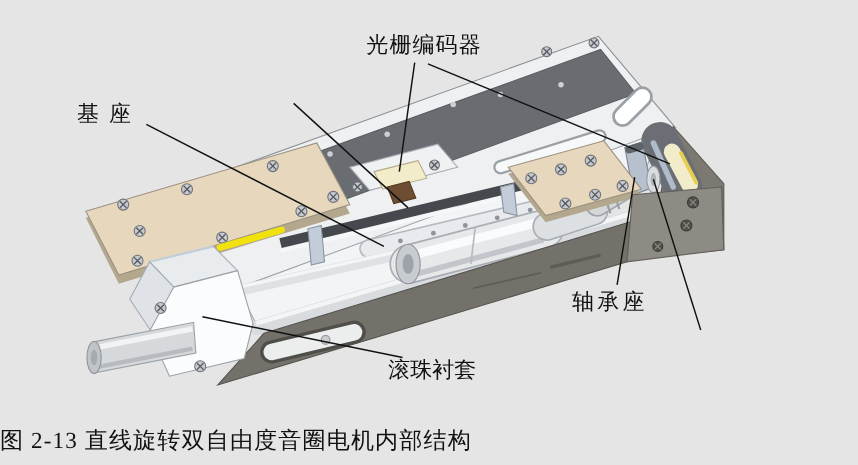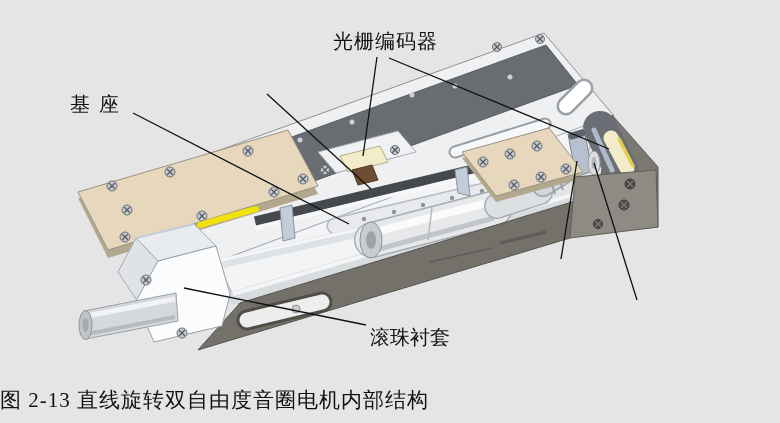--- a/index.html
+++ b/index.html
@@ -10,21 +10,21 @@
   .machine-svg{position:absolute;left:0;top:0;width:780px;height:423px;}
   .lbl{
     position:absolute;color:#111;font-size:20px;line-height:22px;
     white-space:nowrap;user-select:none;
   }
   .lbl-encoder{left:333px;top:30px;letter-spacing:1px;}
   .lbl-linear{left:183px;top:67px;letter-spacing:5px;}
   .lbl-base{left:70px;top:93px;letter-spacing:9px;}
   .lbl-bearing{left:520px;top:264px;letter-spacing:3px;}
   .lbl-circular{left:574px;top:302px;letter-spacing:3px;}
-  .lbl-bushing{left:370px;top:326px;letter-spacing:0px;}
+  .lbl-bushing{left:353px;top:326px;letter-spacing:0px;}
   .caption{
     position:absolute;left:0;right:0;top:386px;text-align:left;
     color:#111;font-size:21px;letter-spacing:1px;
   }
 </style>
 </head>
 <body>
 
 <div class="stage">
 
@@ -208,16 +208,17 @@
       <line x1="267" y1="94" x2="371" y2="189"></line>
       <line x1="133" y1="113" x2="349" y2="224"></line>
       <line x1="561" y1="259" x2="577" y2="161"></line>
       <line x1="637" y1="300" x2="594" y2="163"></line>
       <line x1="366" y1="325" x2="184" y2="288"></line>
     </g>
   </svg>
 
   <div class="lbl lbl-encoder">光栅编码器</div>
   <div class="lbl lbl-base">基座</div>
+  <div class="lbl lbl-bearing">轴承座</div>
   <div class="lbl lbl-bushing">滚珠衬套</div>
 
   <div class="caption">图 2-13 直线旋转双自由度音圈电机内部结构</div>
 </div>
 
 </body></html>

